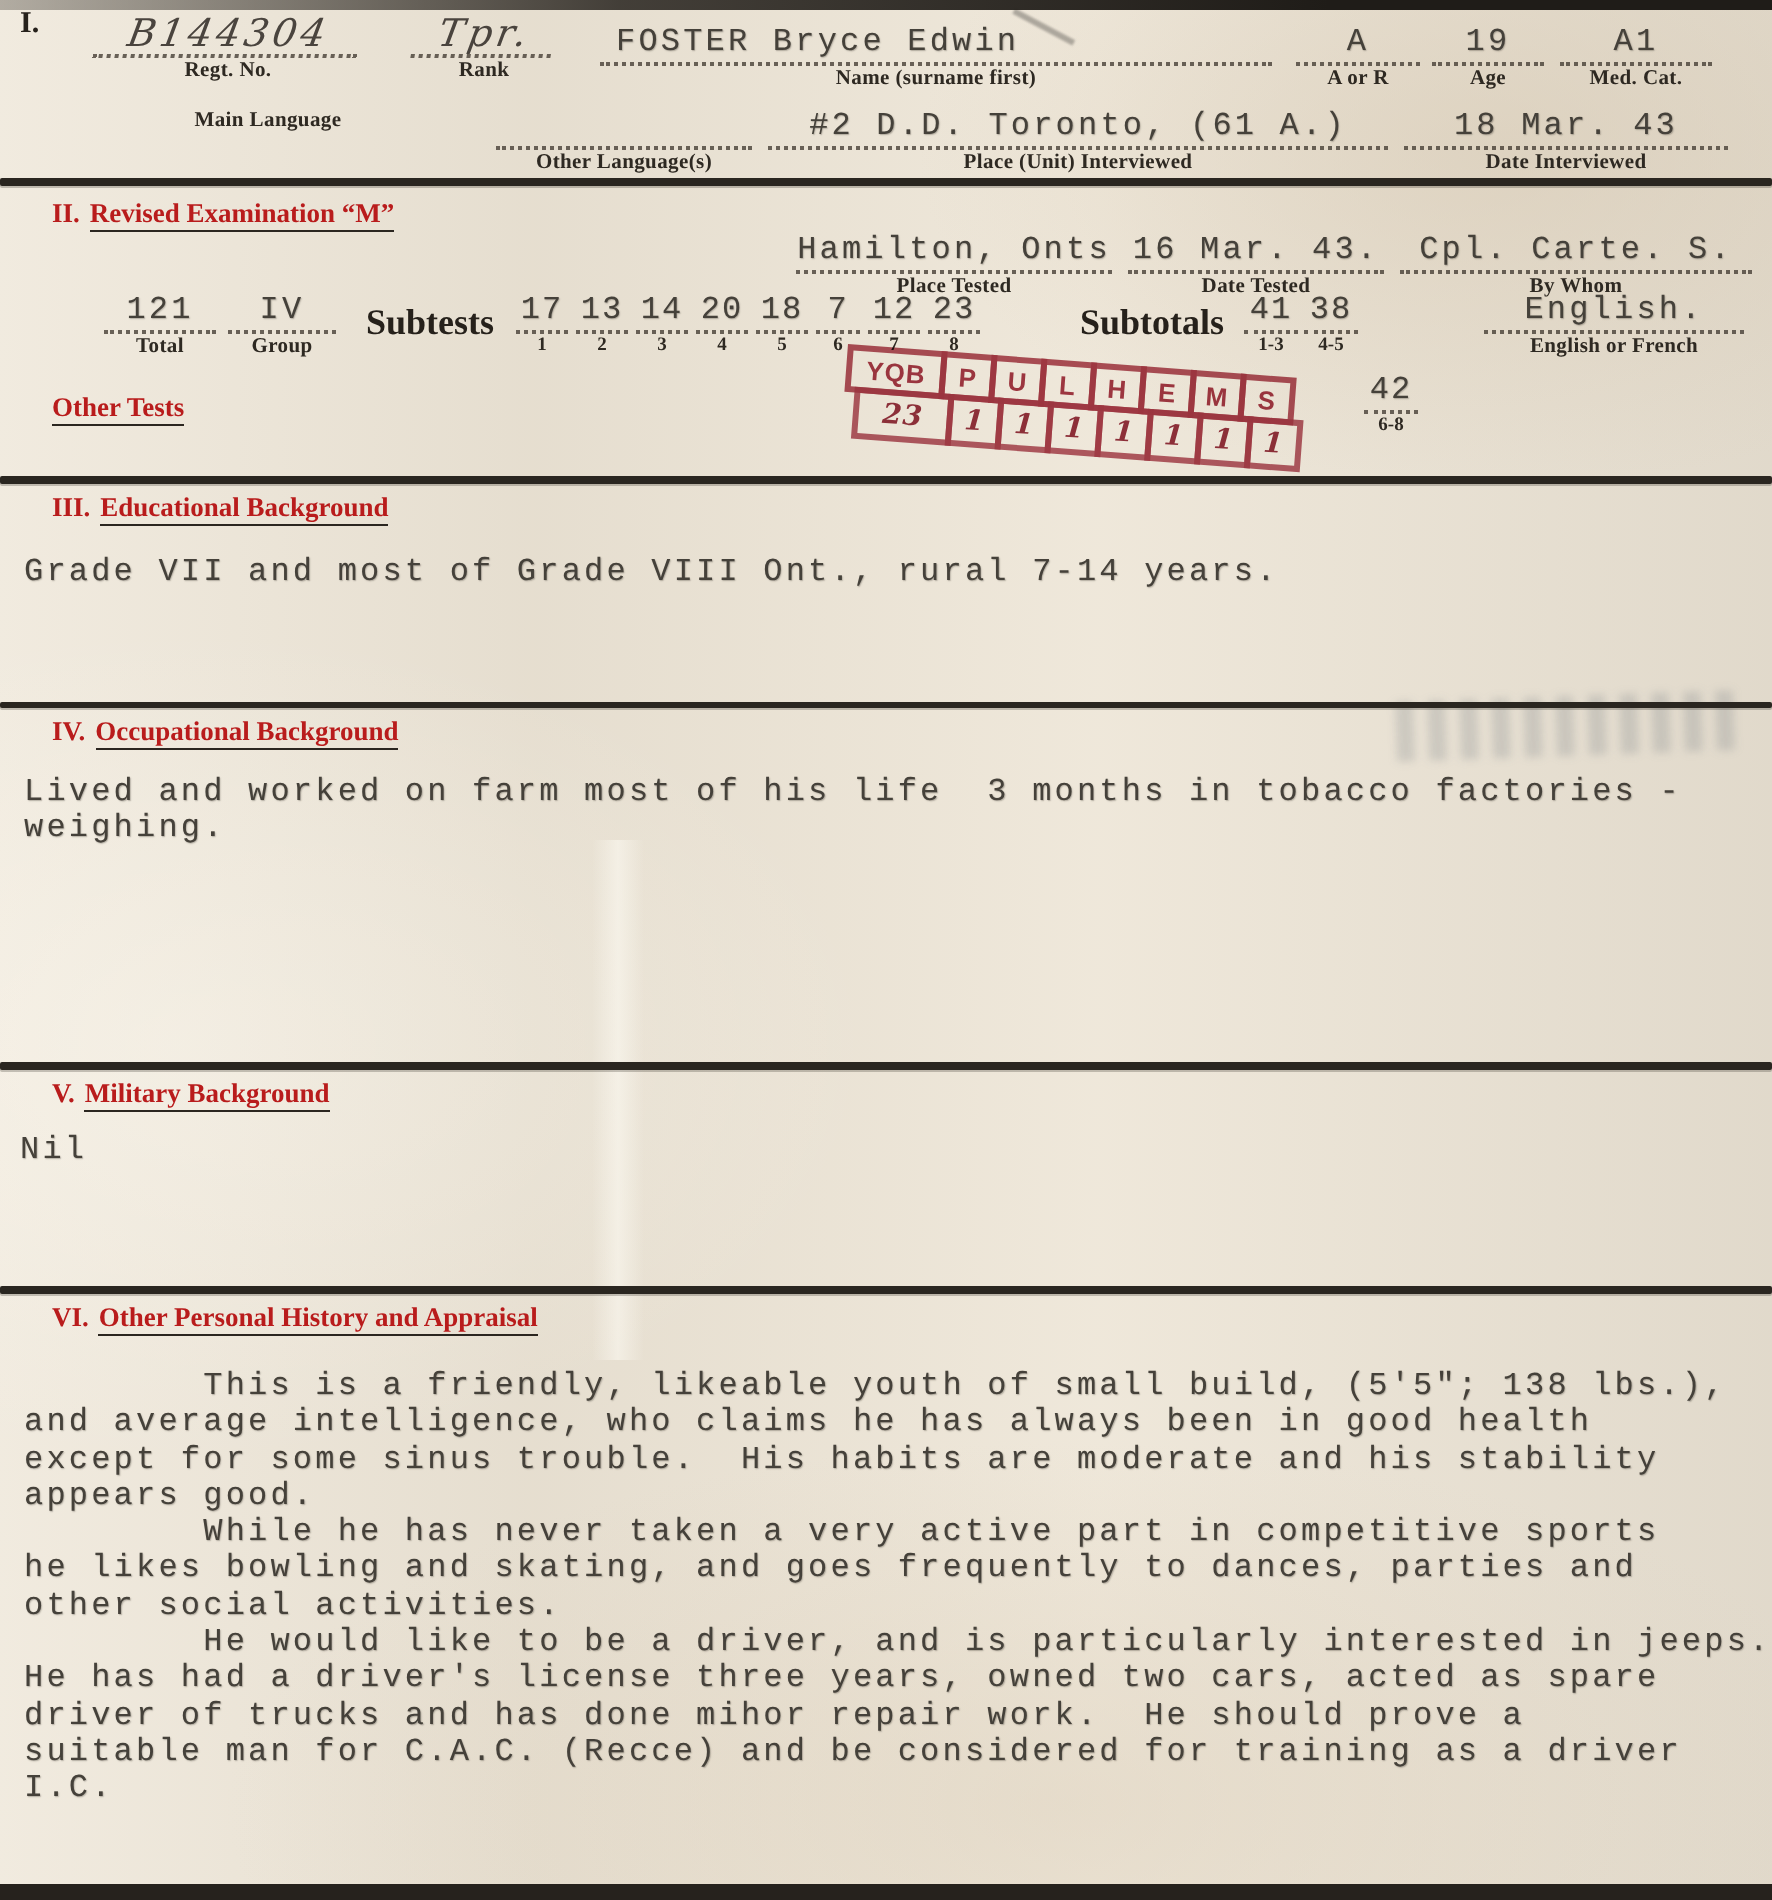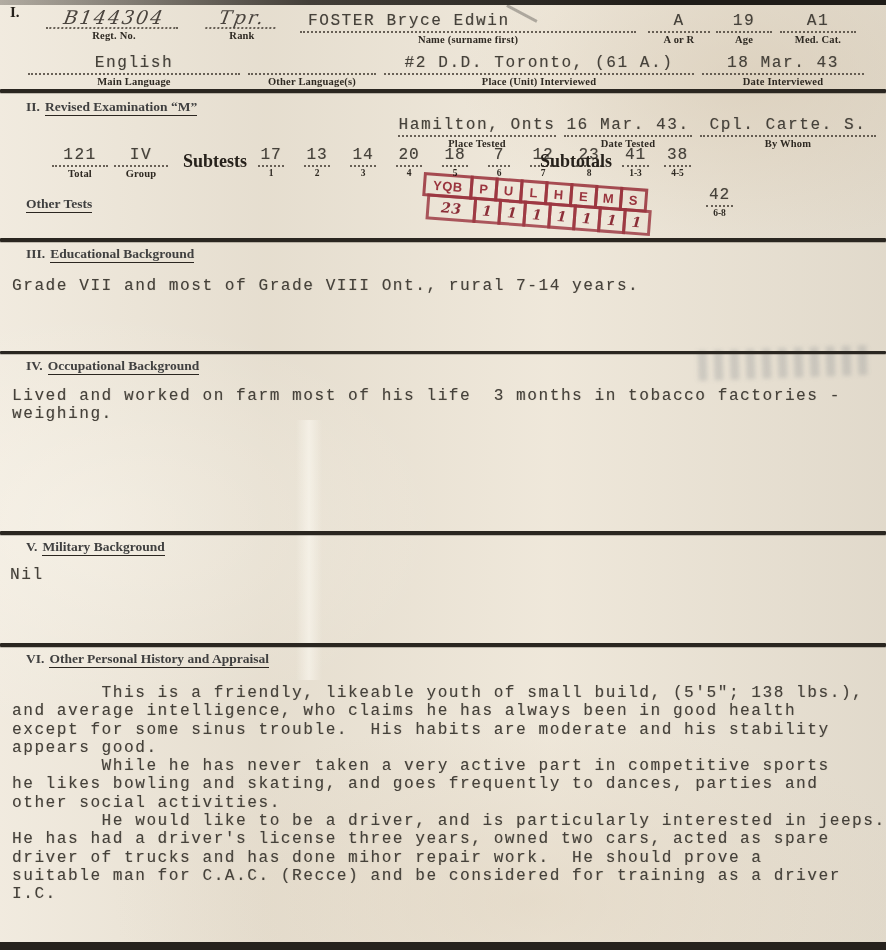--- a/index.html
+++ b/index.html
@@ -46,21 +46,21 @@
     color:#45413a;border-bottom:2px dotted rgba(66,59,50,.78);
     text-shadow:.4px .4px .7px rgba(62,56,48,.35);
   }
   .nfield .lbl{text-align:center;font-family:"Liberation Serif",serif;font-weight:bold;
     font-size:9.5px;line-height:11px;color:#2e2922;margin-top:1px;white-space:nowrap;}
 
   .word{position:absolute;font-family:"Liberation Serif",serif;font-size:18px;
     font-weight:bold;color:#26211b;z-index:2;}
 
   .sec{position:absolute;font-family:"Liberation Serif",serif;font-size:13.5px;
-    font-weight:bold;color:#404040;z-index:2;white-space:nowrap;}
+    font-weight:bold;color:#b91c1c;z-index:2;white-space:nowrap;}
   .sec .t{border-bottom:1.7px solid #2b2620;padding-bottom:1px;margin-left:5px;}
 
   .typed{position:absolute;font-family:"Liberation Mono",monospace;font-size:16px;
     letter-spacing:1.6px;line-height:18.3px;white-space:pre;color:#45413a;z-index:2;
     text-shadow:.4px .4px .7px rgba(62,56,48,.35);}
 
   .roman{position:absolute;font-family:"Liberation Serif",serif;font-size:15px;
     font-weight:bold;color:#26211b;z-index:2;}
 
   
@@ -115,21 +115,20 @@
   <div class="field" style="left:716px;top:12px;width:56px;">
     <div class="val">19</div>
     <div class="lbl">Age</div>
   </div>
   <div class="field" style="left:780px;top:12px;width:76px;">
     <div class="val">A1</div>
     <div class="lbl">Med. Cat.</div>
   </div>
 
   <div class="field" style="left:28px;top:54px;width:212px;">
-    <div class="val">English</div>
     <div class="lbl">Main Language</div>
   </div>
   <div class="field" style="left:248px;top:54px;width:128px;">
     <div class="val"> </div>
     <div class="lbl">Other Language(s)</div>
   </div>
   <div class="field" style="left:384px;top:54px;width:310px;">
     <div class="val">#2 D.D. Toronto, (61 A.)</div>
     <div class="lbl">Place (Unit) Interviewed</div>
   </div>
@@ -161,21 +160,21 @@
     <div class="val">121</div>
     <div class="lbl">Total</div>
   </div>
   <div class="field" style="left:114px;top:146px;width:54px;">
     <div class="val">IV</div>
     <div class="lbl">Group</div>
   </div>
 
   <div class="word" style="left:183px;top:151px;">Subtests</div>
 
-  <div class="nrow" style="left:258px;top:146px;gap:20px;">
+  <div class="nrow" style="left:258px;top:146px;gap:4px;">
     <div class="nfield" style="width:26px;">
         <div class="val">17</div>
         <div class="lbl">1</div>
       </div>
     <div class="nfield" style="width:26px;">
         <div class="val">13</div>
         <div class="lbl">2</div>
       </div>
     <div class="nfield" style="width:26px;">
         <div class="val">14</div>
@@ -198,35 +197,39 @@
         <div class="lbl">7</div>
       </div>
     <div class="nfield" style="width:26px;">
         <div class="val">23</div>
         <div class="lbl">8</div>
       </div>
   </div>
 
   <div class="word" style="left:540px;top:151px;">Subtotals</div>
 
-  <div class="nrow" style="left:622px;top:146px;gap:15px;">
+  <div class="nrow" style="left:622px;top:146px;gap:3px;">
     <div class="nfield" style="width:27px;">
         <div class="val">41</div>
         <div class="lbl">1-3</div>
       </div>
     <div class="nfield" style="width:27px;">
         <div class="val">38</div>
         <div class="lbl">4-5</div>
       </div>
     <div class="nfield" style="width:27px;margin-top:40px;">
         <div class="val">42</div>
         <div class="lbl">6-8</div>
       </div>
   </div>
 
+  <div class="field" style="left:742px;top:146px;width:130px;">
+    <div class="val">English.</div>
+    <div class="lbl">English or French</div>
+  </div>
 
   <div class="sec" style="left:26px;top:196px;">
     <span class="t" style="margin-left:0;">Other Tests</span>
   </div>
 
   <div class="stamp">
     <div class="srow">
       <div class="scell syqb">YQB</div>
       <div class="scell">P</div>
       <div class="scell">U</div>

